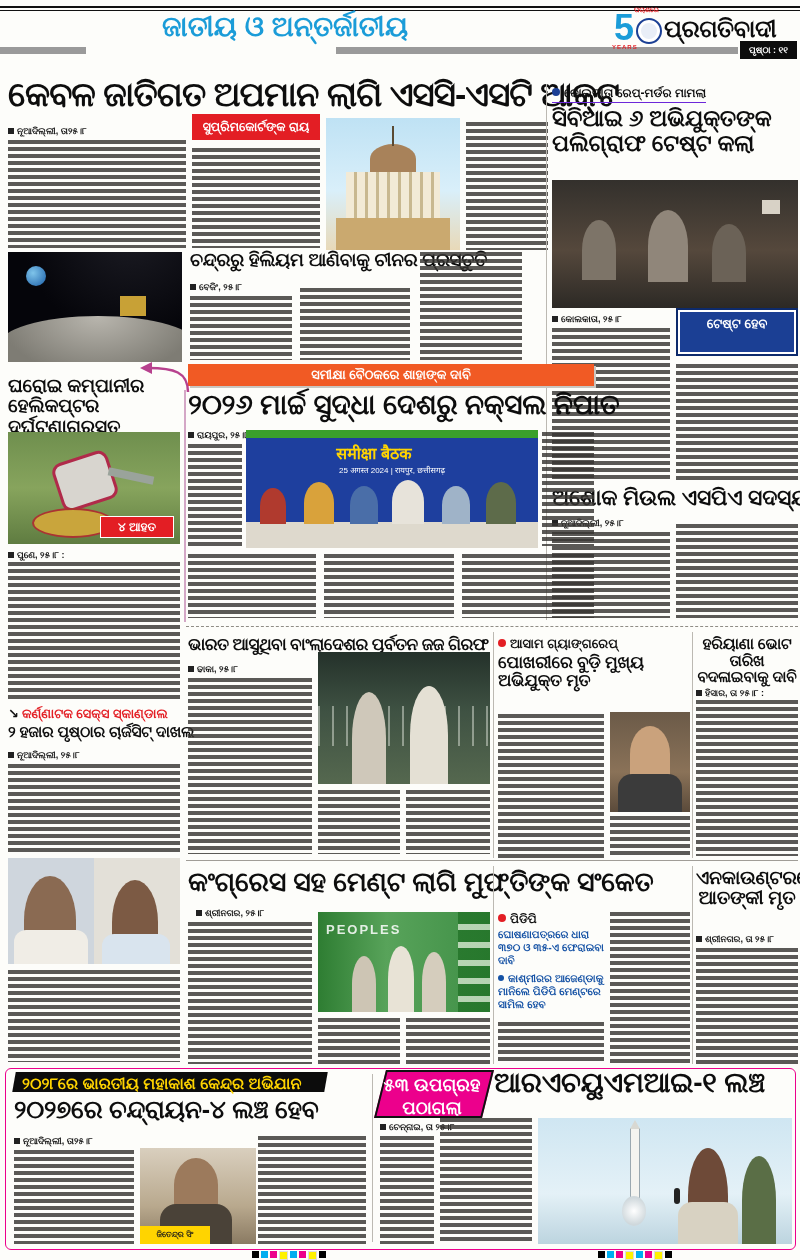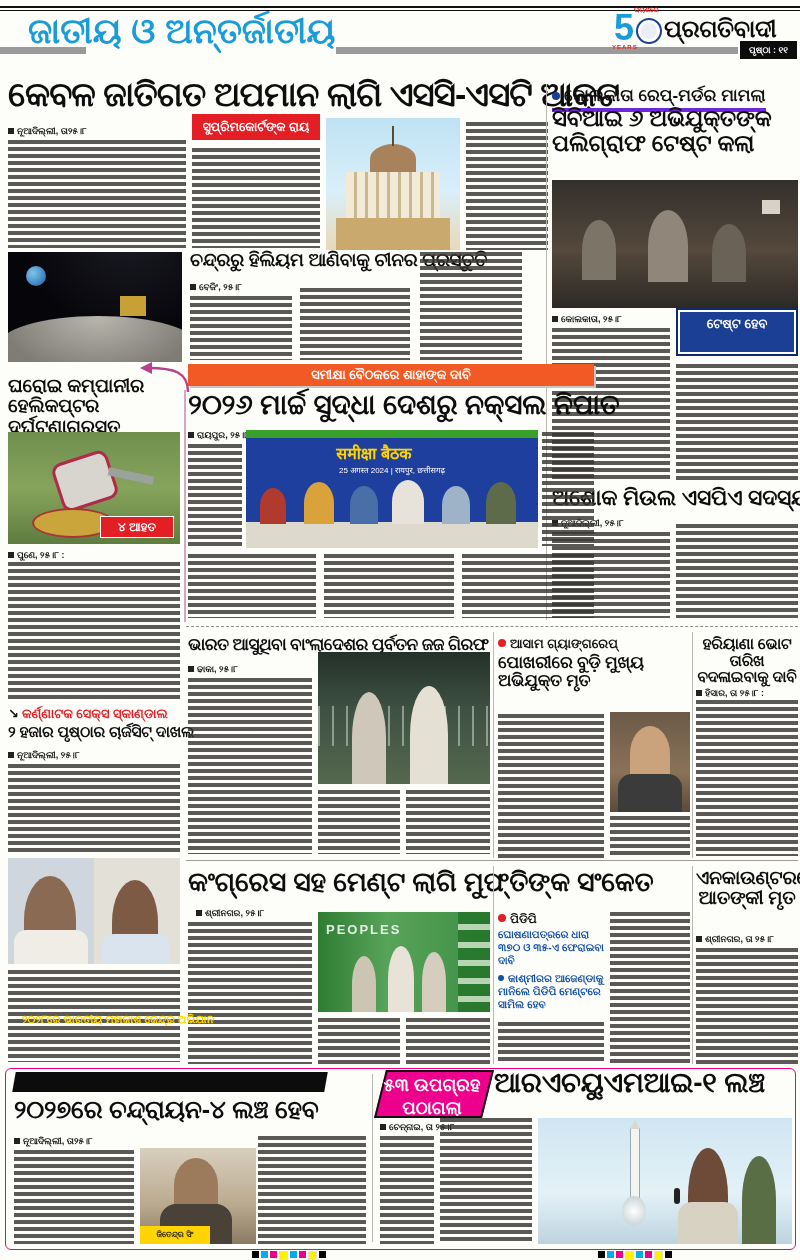--- a/index.html
+++ b/index.html
@@ -22,21 +22,21 @@
   .regs i{width:7px;height:7px;display:block;}
 </style>
 </head>
 <body>
 
 <div id="page">
 
   <div class="abs" style="left:0;top:6;left:0px;top:6px;width:800px;height:2px;background:#111;"></div>
   <div class="abs" style="left:0px;top:10px;width:800px;height:1px;background:#111;"></div>
 
-  <div class="abs hl" style="left:28px;top:12px;width:380px;font-size:35px;color:#1b9cd8;letter-spacing:0;">ଜାତୀୟ ଓ ଅନ୍ତର୍ଜାତୀୟ</div>
+  <div class="abs hl" style="left:28px;top:12px;width:380px;font-size:28px;color:#1b9cd8;letter-spacing:0;text-align:right;">ଜାତୀୟ ଓ ଅନ୍ତର୍ଜାତୀୟ</div>
 
   <div class="abs" style="left:0px;top:47px;width:86px;height:7px;background:#9a9a9a;"></div>
   <div class="abs" style="left:336px;top:47px;width:402px;height:7px;background:#9a9a9a;"></div>
 
   <div class="abs" style="left:596px;top:6px;width:200px;height:40px;">
     <span class="abs" style="left:38px;top:0px;font-size:7px;color:#e31e24;font-weight:700;">ପଚାଶରେ</span>
     <span class="abs" style="left:18px;top:4px;font-size:36px;font-weight:700;color:#1b9cd8;line-height:1;">5</span>
     <span class="abs" style="left:40px;top:12px;width:22px;height:22px;border-radius:50%;background:#e9eef7;border:2px solid #1b3f94;box-shadow:inset 0 0 0 3px #fff;"></span>
     <span class="abs" style="left:16px;top:38px;font-size:6px;color:#e31e24;font-weight:700;letter-spacing:1px;">YEARS</span>
     <span class="abs hl" style="left:68px;top:10px;font-size:24px;color:#0c0c0c;letter-spacing:-.5px;">ପ୍ରଗତିବାଦୀ</span>
@@ -71,21 +71,21 @@
   </div>
   <div class="abs hl" style="left:190px;top:250px;width:238px;font-size:18.5px;white-space:nowrap;">ଚନ୍ଦ୍ରରୁ ହିଲିୟମ ଆଣିବାକୁ ଚୀନର ପ୍ରସ୍ତୁତି</div>
   <div class="abs byline" style="left:190px;top:282px;">
     <span class="sq"></span><span>ବେଜିଂ, ୨୫।୮</span>
   </div>
   <div class="abs tx" style="left:190px;top:296px;width:102px;height:64px;"></div>
   <div class="abs tx" style="left:300px;top:288px;width:110px;height:72px;"></div>
   <div class="abs tx" style="left:420px;top:252px;width:102px;height:108px;"></div>
 
   <div class="abs vline" style="left:546px;top:84px;height:536px;"></div>
-  <div class="abs kick" style="left:552px;top:86px;font-size:17px;border-bottom:4px solid #6d28d9;padding-bottom:2px;">
+  <div class="abs kick" style="left:552px;top:86px;font-size:12px;border-bottom:1px solid #6d28d9;padding-bottom:2px;">
     <span class="dot" style="background:#1b3f94;"></span><span>କୋଲକାତା ରେପ୍-ମର୍ଡର ମାମଲା</span>
   </div>
   <div class="abs hl" style="left:552px;top:106px;width:246px;font-size:23px;">ସିବିଆଇ ୬ ଅଭିଯୁକ୍ତଙ୍କ ପଲିଗ୍ରାଫ ଟେଷ୍ଟ କଲା</div>
   <div class="photo" style="left:552px;top:180px;width:246px;height:128px;background:linear-gradient(180deg,#33302c 0%,#55483c 55%,#2c2925 100%);">
     <div class="sil" style="left:30px;top:40px;width:34px;height:60px;background:#7d7468;"></div>
     <div class="sil" style="left:96px;top:30px;width:40px;height:72px;background:#90867a;"></div>
     <div class="sil" style="left:160px;top:44px;width:34px;height:58px;background:#6b6257;"></div>
     <div class="abs" style="left:210px;top:20px;width:18px;height:14px;background:#d8d2c6;"></div>
   </div>
   <div class="abs byline" style="left:552px;top:314px;">
@@ -230,21 +230,21 @@
   <div class="abs vline" style="left:692px;top:866px;height:198px;"></div>
   <div class="abs hl" style="left:696px;top:868px;width:102px;font-size:19px;text-align:center;">ଏନକାଉଣ୍ଟରରେ ଆତଙ୍କୀ ମୃତ</div>
   <div class="abs byline" style="left:696px;top:934px;">
     <span class="sq"></span><span>ଶ୍ରୀନଗର, ତା ୨୫।୮</span>
   </div>
   <div class="abs tx" style="left:696px;top:948px;width:102px;height:116px;"></div>
 
   <div class="abs" style="left:5px;top:1068px;width:789px;height:180px;border:1.5px solid #ec008c;border-radius:6px;"></div>
 
   <div class="abs" style="left:14px;top:1072px;width:312px;height:20px;background:#0c0c0c;transform:skewX(-10deg);"></div>
-  <div class="abs" style="left:22px;top:1013px;width:300px;font-size:11px;font-weight:700;color:#ffd400;">୨୦୨୮ରେ ଭାରତୀୟ ମହାକାଶ କେନ୍ଦ୍ର ଅଭିଯାନ</div>
+  <div class="abs" style="left:22px;top:1075px;width:300px;font-size:16px;font-weight:700;color:#ffd400;">୨୦୨୮ରେ ଭାରତୀୟ ମହାକାଶ କେନ୍ଦ୍ର ଅଭିଯାନ</div>
 
   <div class="abs hl" style="left:14px;top:1096px;width:354px;font-size:25px;white-space:nowrap;">୨୦୨୭ରେ ଚନ୍ଦ୍ରାୟନ-୪ ଲଞ୍ଚ ହେବ</div>
   <div class="abs byline" style="left:14px;top:1136px;">
     <span class="sq"></span><span>ନୂଆଦିଲ୍ଲୀ, ତା୨୫।୮</span>
   </div>
   <div class="abs tx" style="left:14px;top:1150px;width:120px;height:94px;"></div>
   <div class="photo" style="left:140px;top:1148px;width:116px;height:96px;background:linear-gradient(180deg,#d9cfbe 0%,#b9a98e 60%,#8a7a62 100%);">
     <div class="sil" style="left:34px;top:10px;width:44px;height:54px;background:#9c7a5c;"></div>
     <div class="abs" style="left:20px;top:56px;width:72px;height:40px;background:#4a4238;border-radius:16px 16px 0 0;"></div>
     <div class="abs" style="left:0;top:78px;width:70px;height:18px;background:#ffd400;color:#1a1a1a;font-size:8px;font-weight:700;line-height:18px;text-align:center;">

